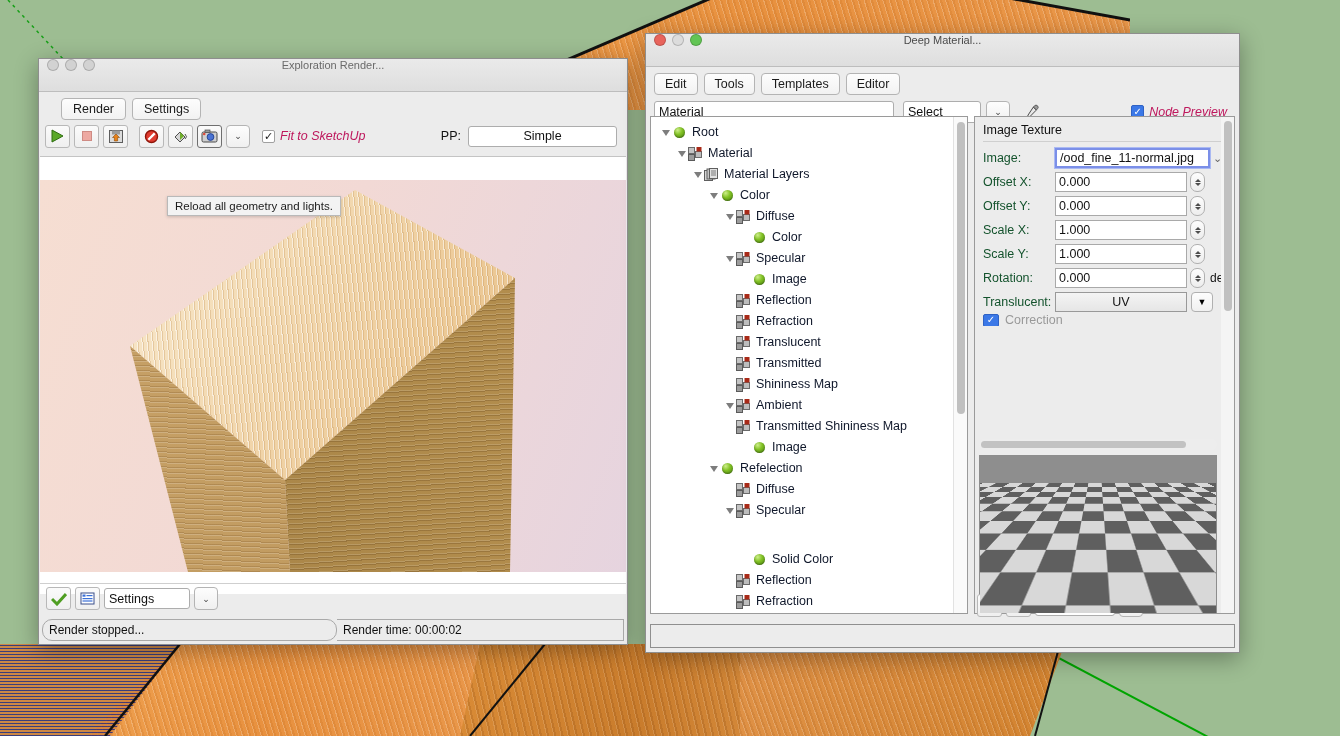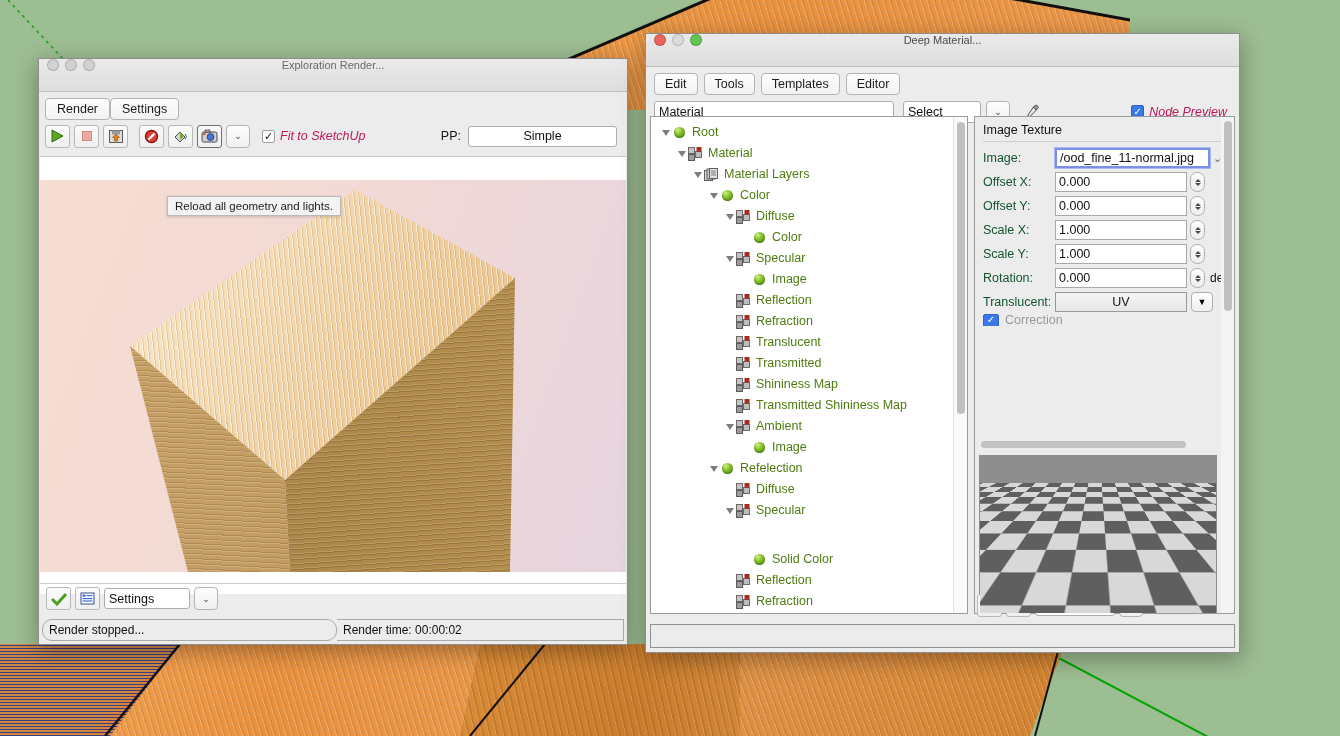--- a/index.html
+++ b/index.html
@@ -84,21 +84,21 @@
   .chev {
     width:24px; height:23px;
     background: linear-gradient(#fdfdfd,#f0f0f0);
     border:1px solid #b4b4b4; border-radius:4px;
     display:flex; align-items:center; justify-content:center;
     font-size:9px; color:#444;
   }
 
   
   #render-win { left:38px; top:58px; width:590px; height:587px; }
-  #render-tabs { display:flex; gap:0; padding:6px 6px 0 6px; }
+  #render-tabs { display:flex; gap:6px; padding:6px 6px 0 6px;margin-left:16px; }
   .tabbtn { height:22px; padding:0 11px; }
   #render-toolbar {
     display:flex; align-items:center; gap:4px;
     padding:4px 6px; height:32px;
   }
   .sep { width:3px; }
   #canvas-wrap {
     margin:4px 1px 0 1px;
     height: 438px;
     background:#fff;
@@ -153,21 +153,21 @@
   #dm-menu { display:flex; gap:6px; padding:6px 6px 0 8px; }
   #dm-row2 { display:flex; align-items:center; padding:5px 6px 4px 8px; gap:5px; }
   #dm-body { display:flex; position:absolute; left:4px; right:4px; top:82px; bottom:38px; gap:6px; }
 
   
   #tree-panel {
     width:318px; background:#fff; border:1px solid #9a9a9a;
     position:relative; overflow:hidden;
   }
   #tree-inner { position:absolute; inset:0 14px 0 0; overflow:hidden; padding-top:5px; }
-  .tnode { display:flex; align-items:center; height:21px; font-size:12.5px; color:#4d7c0f; white-space:nowrap; }
+  .tnode { display:flex; align-items:center; height:21px; font-size:12.5px; color:#0f172a; white-space:nowrap; }
   .tw { width:13px; height:13px; display:flex; align-items:center; justify-content:center; flex:0 0 auto; }
   .tri {
     width:0;height:0;border-left:4.5px solid transparent;border-right:4.5px solid transparent;
     border-top:6px solid #7d7d7d;
   }
   .ico { width:15px; height:14px; flex:0 0 auto; margin-right:5px; position:relative; }
   .ico-sphere::after {
     content:''; position:absolute; left:2px; top:1px; width:11px; height:11px; border-radius:50%;
     background: radial-gradient(circle at 33% 28%, #cdee8a 0%, #82c225 42%, #4e8a12 100%);
     box-shadow: inset 0 -1px 2px rgba(0,0,0,.35);
@@ -574,40 +574,40 @@
             <span class="tw"></span>
             <span class="ico"><svg width="15" height="14" viewBox="0 0 15 14">
                 <rect x="0.5" y="0.5" width="6" height="6" fill="#c4c4c4" stroke="#6a6a6a" stroke-width="1"></rect>
                 <rect x="0.5" y="7.5" width="6" height="6" fill="#9c9c9c" stroke="#5a5a5a" stroke-width="1"></rect>
                 <rect x="7.5" y="4.5" width="6" height="6" fill="#bdbdbd" stroke="#6a6a6a" stroke-width="1"></rect>
                 <rect x="8.5" y="0" width="5" height="4.5" fill="#a82a18"></rect>
               </svg></span>
             <span class="tlabel">Shininess Map</span>
           </div>
           <div class="tnode" style="padding-left: 72px;">
+            <span class="tw">
+              <span class="tri"></span>
+            </span>
+            <span class="ico"><svg width="15" height="14" viewBox="0 0 15 14">
+                <rect x="0.5" y="0.5" width="6" height="6" fill="#c4c4c4" stroke="#6a6a6a" stroke-width="1"></rect>
+                <rect x="0.5" y="7.5" width="6" height="6" fill="#9c9c9c" stroke="#5a5a5a" stroke-width="1"></rect>
+                <rect x="7.5" y="4.5" width="6" height="6" fill="#bdbdbd" stroke="#6a6a6a" stroke-width="1"></rect>
+                <rect x="8.5" y="0" width="5" height="4.5" fill="#a82a18"></rect>
+              </svg></span>
+            <span class="tlabel">Ambient</span>
+          </div>
+          <div class="tnode" style="padding-left: 72px;">
             <span class="tw"></span>
             <span class="ico"><svg width="15" height="14" viewBox="0 0 15 14">
                 <rect x="0.5" y="0.5" width="6" height="6" fill="#c4c4c4" stroke="#6a6a6a" stroke-width="1"></rect>
                 <rect x="0.5" y="7.5" width="6" height="6" fill="#9c9c9c" stroke="#5a5a5a" stroke-width="1"></rect>
                 <rect x="7.5" y="4.5" width="6" height="6" fill="#bdbdbd" stroke="#6a6a6a" stroke-width="1"></rect>
                 <rect x="8.5" y="0" width="5" height="4.5" fill="#a82a18"></rect>
               </svg></span>
             <span class="tlabel">Transmitted Shininess Map</span>
-          </div>
-          <div class="tnode" style="padding-left: 72px;">
-            <span class="tw">
-              <span class="tri"></span>
-            </span>
-            <span class="ico"><svg width="15" height="14" viewBox="0 0 15 14">
-                <rect x="0.5" y="0.5" width="6" height="6" fill="#c4c4c4" stroke="#6a6a6a" stroke-width="1"></rect>
-                <rect x="0.5" y="7.5" width="6" height="6" fill="#9c9c9c" stroke="#5a5a5a" stroke-width="1"></rect>
-                <rect x="7.5" y="4.5" width="6" height="6" fill="#bdbdbd" stroke="#6a6a6a" stroke-width="1"></rect>
-                <rect x="8.5" y="0" width="5" height="4.5" fill="#a82a18"></rect>
-              </svg></span>
-            <span class="tlabel">Ambient</span>
           </div>
           <div class="tnode" style="padding-left: 88px;">
             <span class="tw"></span>
             <span class="ico ico-sphere"></span>
             <span class="tlabel">Image</span>
           </div>
           <div class="tnode" style="padding-left: 56px;">
             <span class="tw">
               <span class="tri"></span>
             </span>

